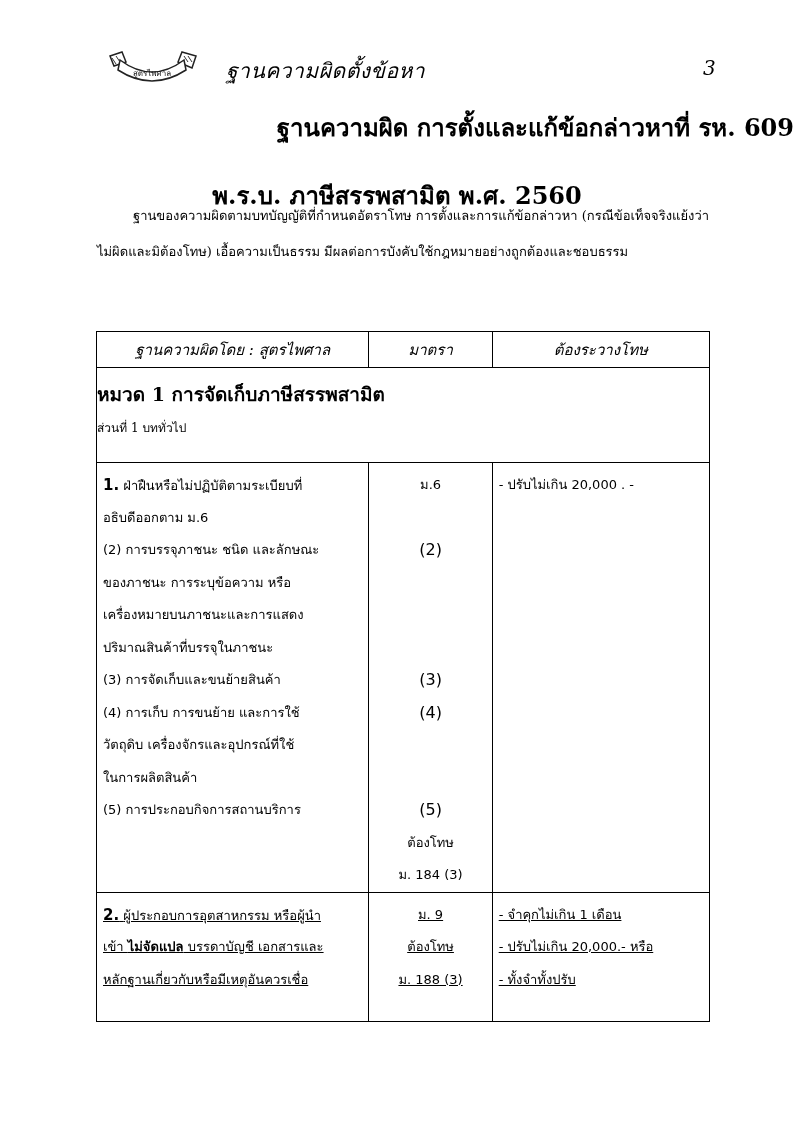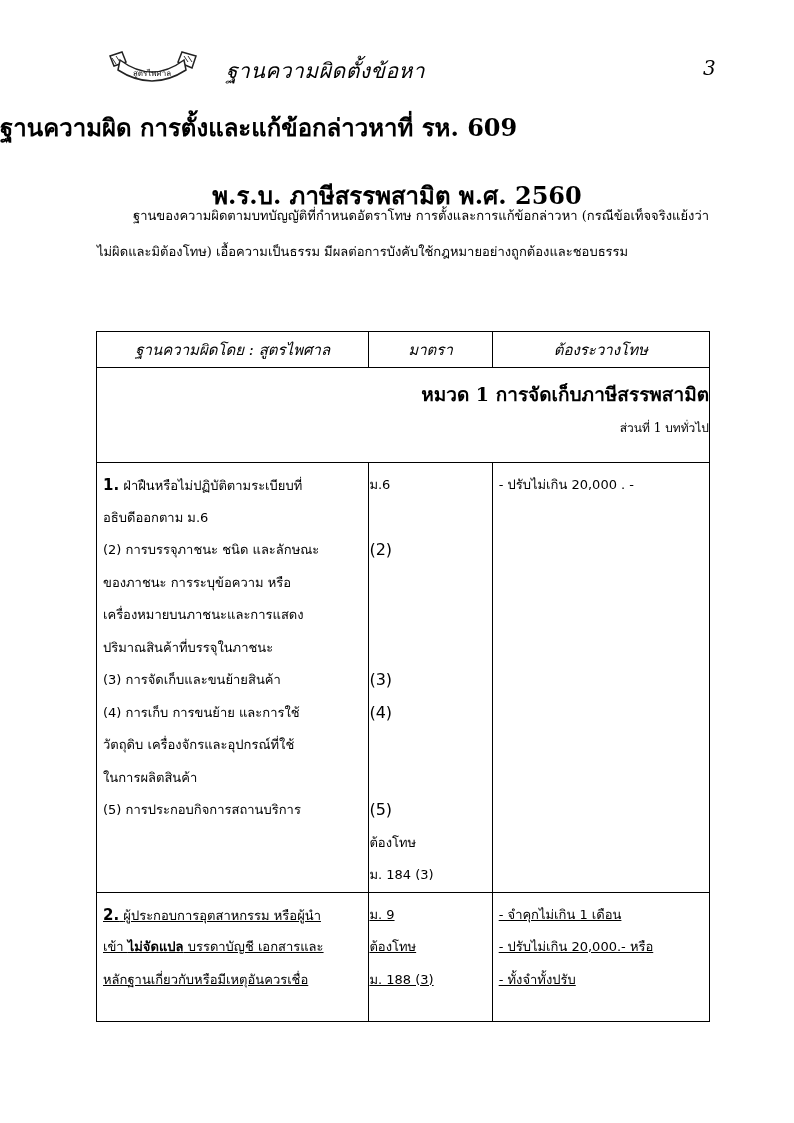--- a/index.html
+++ b/index.html
@@ -3,40 +3,40 @@
 <meta charset="utf-8">
 <style>
   html, body { margin:0; padding:0; background:#ffffff; }
   body { width:794px; height:1123px; position:relative; overflow:hidden; color:#000; font-family:"DejaVu Serif", serif; }
 
   .header { position:absolute; top:44px; left:98px; width:620px; height:50px; }
   .logo { position:absolute; left:6px; top:4px; width:96px; height:40px; }
   .running-title { position:absolute; left:128px; top:10px; font-family:"DejaVu Serif", serif; font-style:italic; font-size:21px; letter-spacing:0.5px; }
   .page-number { position:absolute; left:605px; top:12px; font-style:italic; font-size:20px; }
 
-  .title1 { position:absolute; top:108px; left:0; width:794px; text-align:left; font-weight:bold; font-size:24px; }
+  .title1 { position:absolute; top:108px; left:0; width:794px; text-align:right; font-weight:bold; font-size:24px; }
   .title2 { position:absolute; top:152px; left:0; width:794px; text-align:center; font-weight:bold; font-size:24px;margin-top:24px; }
 
   .intro { position:absolute; top:198px; left:97px; width:612px; font-family:"DejaVu Serif", serif; font-size:13px; line-height:36px; text-align:justify; }
   .intro .indent { display:inline-block; width:36px; }
 
   table.main { position:absolute; top:331px; left:96px; width:614px; border-collapse:collapse; font-family:"DejaVu Sans", sans-serif; font-size:13px; }
   table.main td, table.main th { border:1.5px solid #000; vertical-align:top; padding:0; }
   table.main th { height:35px; font-weight:normal; font-style:italic; font-family:"DejaVu Serif", serif; font-size:15px; vertical-align:middle; text-align:center; }
   .col1 { width:272px; }
   .col2 { width:123px; }
   .col3 { width:217px; }
 
-  .section-cell { height:94px; text-align:right; font-family:"DejaVu Serif", serif; }
+  .section-cell { height:94px; text-align:left; font-family:"DejaVu Serif", serif; }
   .section-title { font-weight:bold; font-size:19px; margin-top:10px; line-height:32px; }
   .section-sub { font-size:12px; line-height:36px; }
 
   .line { height:32.5px; line-height:32.5px; white-space:nowrap; }
   .desc { padding:6px 0 0 6px; }
-  .mid { padding-top:6px; }
+  .mid { text-align:center; padding-top:6px; }
   .pen { padding:6px 0 0 6px; }
   .num-bold { font-weight:bold; font-size:15px; }
   .paren-big { font-size:16px; }
   .row2 td { height:128px;text-decoration:underline; }
 </style>
 </head>
 <body>
 
 <div class="header">
   <svg class="logo" viewBox="0 0 96 40">

